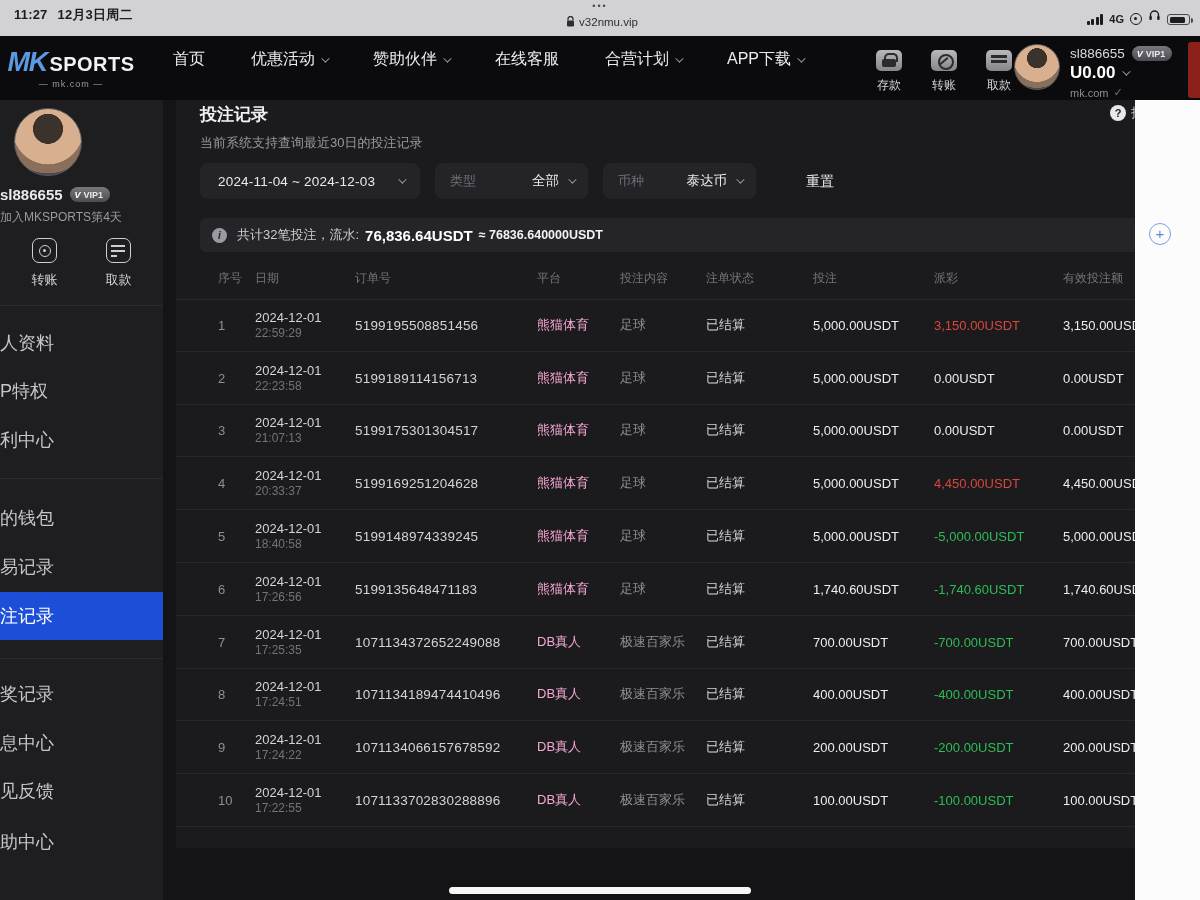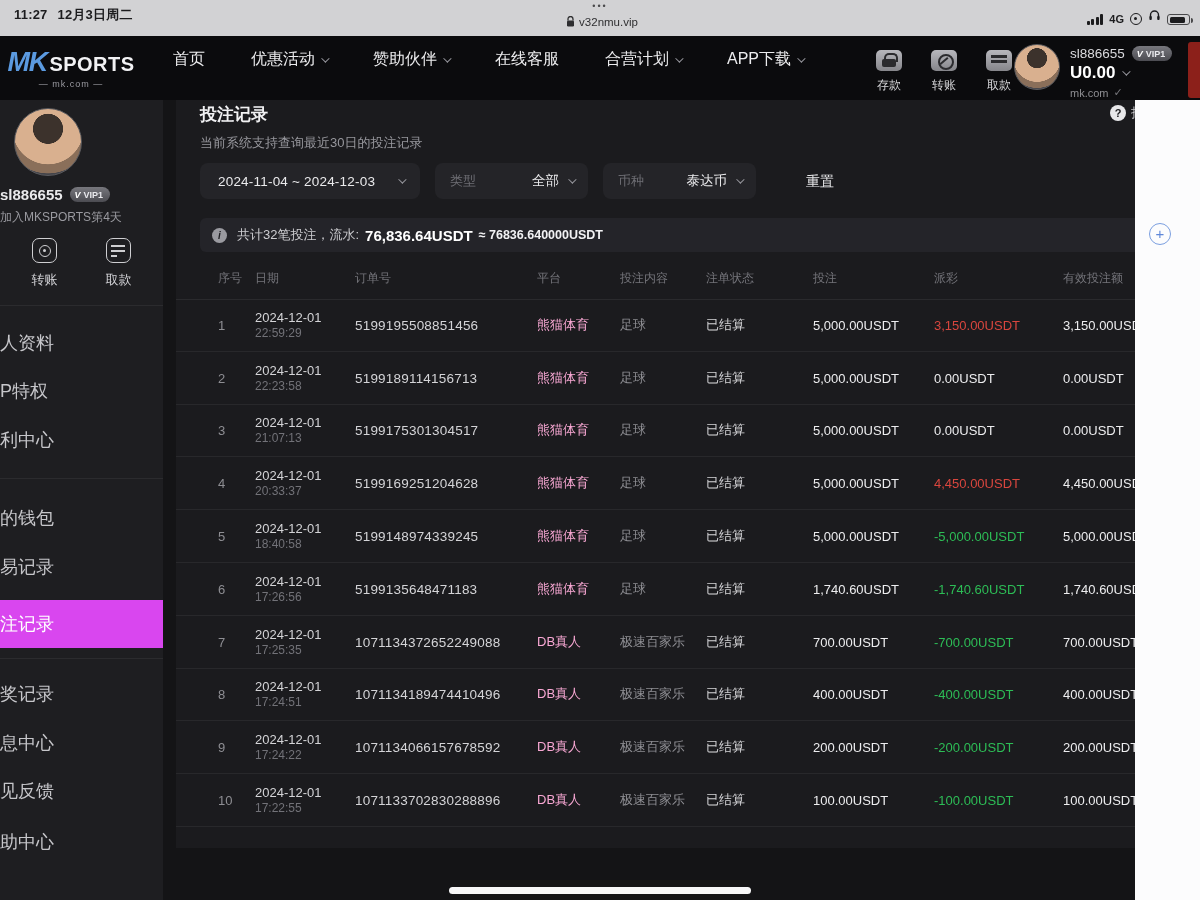--- a/index.html
+++ b/index.html
@@ -69,21 +69,21 @@
   .sb-actions { position:absolute; left:0; top:138px; width:163px; display:flex; justify-content:center; gap:26px; }
   .sb-act { width:48px; display:flex; flex-direction:column; align-items:center; cursor:pointer; }
   .sb-act .box { width:25px; height:25px; border:1.6px solid #cfcfd2; border-radius:7px; position:relative; }
   .b-transfer::before { content:""; position:absolute; left:5.5px; top:5.5px; width:10px; height:10px; border:1.6px solid #cfcfd2; border-radius:50%; }
   .b-transfer::after { content:""; position:absolute; left:9.5px; top:9.5px; width:3px; height:3px; background:#cfcfd2; border-radius:50%; }
   .b-withdraw::before { content:""; position:absolute; left:4px; top:6px; width:14px; height:2px; background:#cfcfd2; box-shadow:0 5px 0 #cfcfd2; }
   .b-withdraw::after { content:""; position:absolute; left:4px; top:16px; width:6px; height:2px; background:#cfcfd2; }
   .sb-act .lbl { margin-top:8px; font-size:13px; color:#d4d4d8; }
   .sb-div { position:absolute; left:0; width:163px; height:1px; background:#2b2b2e; }
   .menuitem { position:absolute; left:0; width:163px; height:48px; line-height:48px; font-size:18px; color:#c6c6ca; white-space:nowrap; cursor:pointer; }
-  .menuitem.active { background:#d946ef; color:#ffffff;margin-top:8px; }
+  .menuitem.active { background:#1d4ed8; color:#ffffff; }
 
   
   .content { position:absolute; left:176px; top:100px; width:959px; height:748px; background:#1b1b1e; overflow:hidden; }
   .pg-title { position:absolute; left:24px; top:3px; font-size:17px; font-weight:700; color:#f1f1f3; }
   .help { position:absolute; left:934px; top:4px; display:flex; align-items:center; gap:5px; }
   .help .qmark { width:16px; height:16px; border-radius:50%; background:#e8e8ea; color:#1b1b1e; font-size:11px; font-weight:700; display:flex; align-items:center; justify-content:center; }
   .help .htxt { font-size:13px; color:#c9c9cd; white-space:nowrap; }
   .subtitle { position:absolute; left:24px; top:34px; font-size:13px; color:#97979d; }
   .fbox { position:absolute; top:63px; height:36px; background:#242428; border-radius:8px; display:flex; align-items:center; cursor:pointer; }
   .fbox .chev { color:#9a9aa0; }

